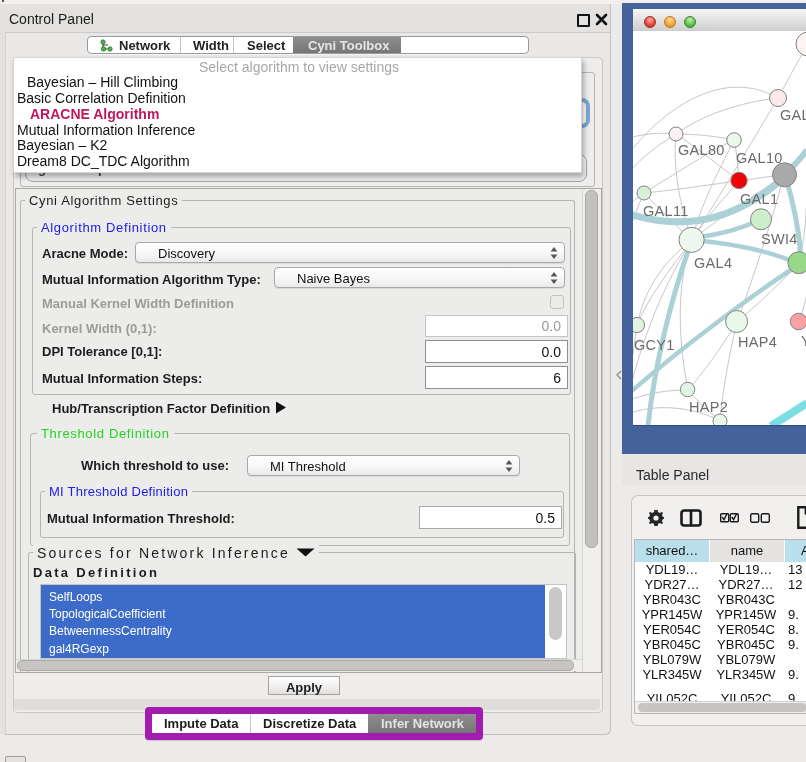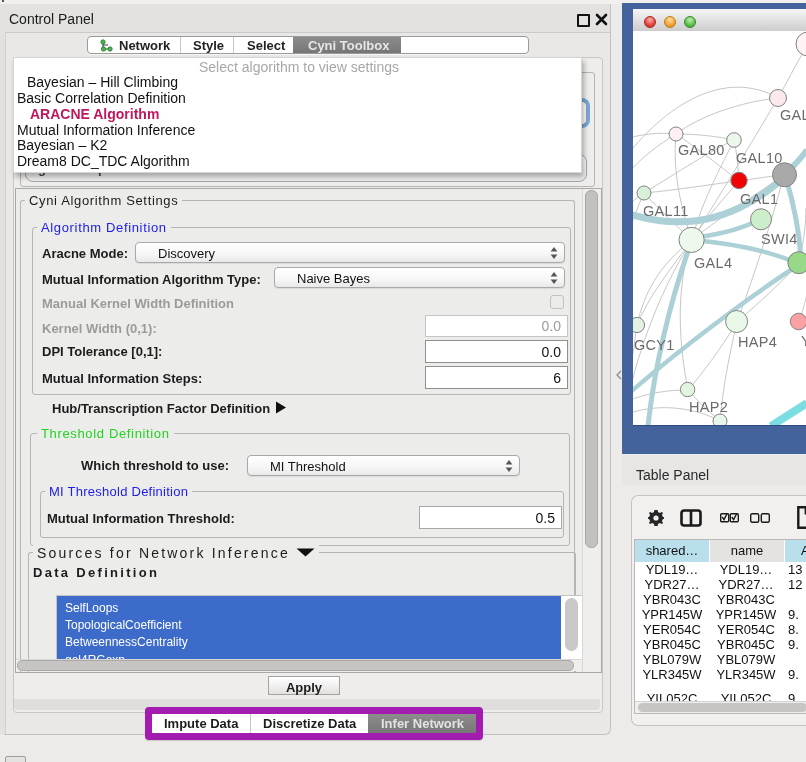--- a/index.html
+++ b/index.html
@@ -47,21 +47,21 @@
     <div class="abs" style="left:92px;top:0;width:1px;height:16px;background:#c8c8c8;"></div>
     <div class="abs" style="left:145px;top:0;width:1px;height:16px;background:#c8c8c8;"></div>
     <div class="abs" style="left:205px;top:0;width:108px;height:16px;background:linear-gradient(#8d8d8d,#767676);"></div>
     <svg class="abs" style="left:12px;top:2px;" width="13" height="13" viewBox="0 0 13 13">
       <path d="M3,3 L3,10 L10,10 M3,6 L8,6" stroke="#444" stroke-width="1.2" fill="none"></path>
       <circle cx="3" cy="3" r="2.2" fill="#4caf50" stroke="#2c7d32" stroke-width="0.8"></circle>
       <circle cx="3.5" cy="10" r="2.2" fill="#4caf50" stroke="#2c7d32" stroke-width="0.8"></circle>
       <circle cx="10" cy="10" r="2.2" fill="#4caf50" stroke="#2c7d32" stroke-width="0.8"></circle>
     </svg>
     <div class="abs" style="left:31px;top:1px;font-size:13px;font-weight:bold;color:#222;">Network</div>
-    <div class="abs" style="left:105px;top:1px;font-size:13px;font-weight:bold;color:#222;">Style</div>
+    <div class="abs" style="left:105px;top:1px;font-size:13px;font-weight:bold;color:#222;">Width</div>
     <div class="abs" style="left:159px;top:1px;font-size:13px;font-weight:bold;color:#222;">Select</div>
     <div class="abs" style="left:220px;top:1px;font-size:13px;font-weight:bold;color:#e6e6e6;">Cyni Toolbox</div>
     <div class="abs" style="left:324px;top:19px;font-size:13px;font-weight:bold;color:#222;">jActiveMNodules</div>
   </div>
 
   <div class="abs" style="left:20px;top:68px;width:573px;height:113px;border:1px solid #b6b5b4;border-radius:3px;"></div>
 
   <div class="abs" style="left:25px;top:150px;width:560px;height:26px;border:1px solid #a5a5a5;border-radius:8px;
      background:linear-gradient(#ffffff,#ececec);overflow:hidden;">
      <div class="abs" style="left:12px;top:6px;font-size:13px;font-weight:bold;color:#4a4a4a;">gal4RGexp</div>
@@ -139,21 +139,21 @@
         <span>0.5</span>
       </div>
 
     <div class="abs" style="left:12px;top:363px;width:546px;height:120px;border:1px solid #b6b5b4;border-bottom:none;border-radius:3px 3px 0 0;"></div>
     <div class="gtitle" style="left:17px;top:356px;color:#1c1c1c;font-size:14px;letter-spacing:2.2px;">Sources for Network Inference&nbsp;<svg width="19" height="9" style="margin-bottom:1px;">
           <path d="M0.5,0.5 L18.5,0.5 L9.5,8.5 Z" fill="#111"></path>
         </svg></div>
 
     <div class="lbl abs" style="left:17px;top:376px;letter-spacing:2.3px;">Data Definition</div>
 
-    <div class="abs" style="left:24px;top:406px;width:525px;height:73px;border:1px solid #c4c3c2;background:#fff;margin-left:16px;">
+    <div class="abs" style="left:24px;top:395px;width:525px;height:73px;border:1px solid #c4c3c2;background:#fff;">
       <div class="abs" style="left:0;top:0;width:504px;height:73px;background:#3d6bc9;"></div>
       <div class="abs" style="left:8px;top:5px;font-size:12px;color:#fff;">SelfLoops</div>
       <div class="abs" style="left:8px;top:22px;font-size:12px;color:#fff;">TopologicalCoefficient</div>
       <div class="abs" style="left:8px;top:39px;font-size:12px;color:#fff;">BetweennessCentrality</div>
       <div class="abs" style="left:8px;top:57px;font-size:12px;color:#fff;">gal4RGexp</div>
       <div class="abs" style="left:508px;top:2px;width:13px;height:53px;background:#c9c8c7;border-radius:7px;"></div>
     </div>
 
     <div class="abs" style="left:0;top:470px;width:583px;height:11px;background:#efeeed;border-top:1px solid #d8d7d6;"></div>
     <div class="abs" style="left:1px;top:471px;width:555px;height:9px;background:#c6c5c4;border:1px solid #aaa9a8;border-radius:5px;"></div>

